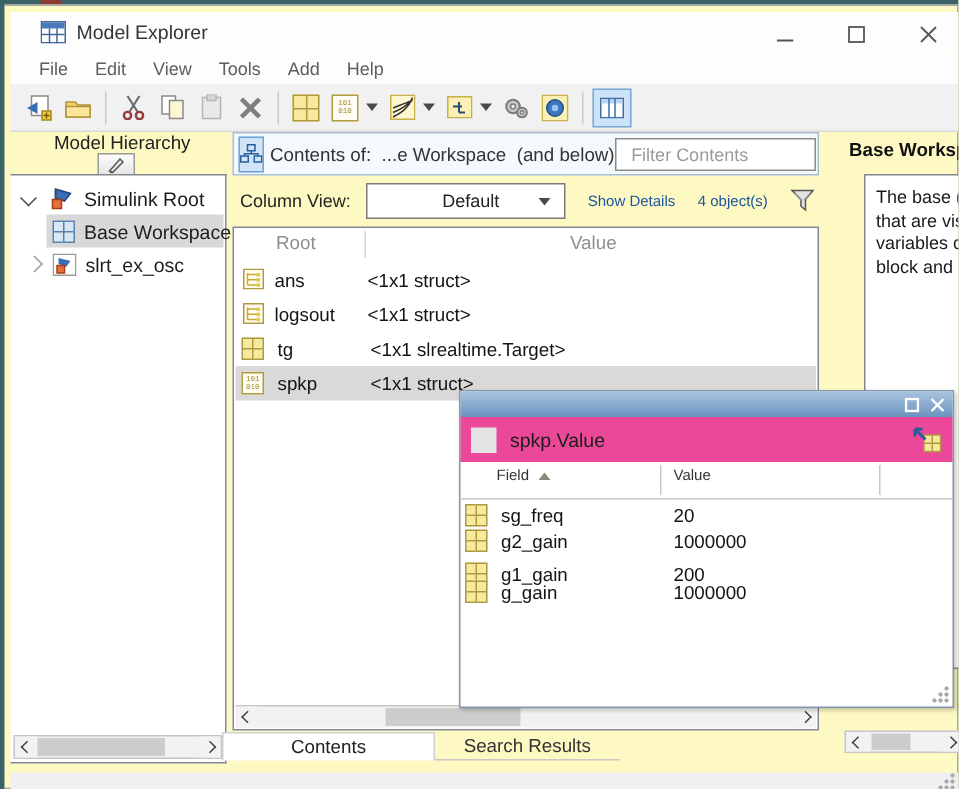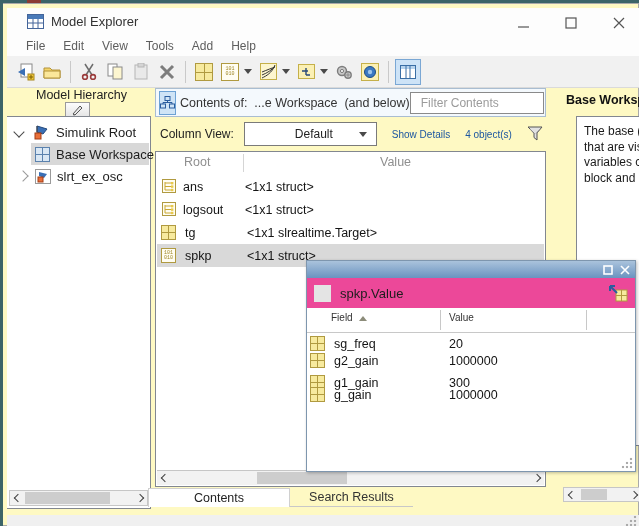--- a/index.html
+++ b/index.html
@@ -439,21 +439,21 @@
       <span>20</span>
     </div>
     <div class="vw-row" style="top:91px">
       <span class="ic-grid" style="margin-left:3px"></span>
       <span class="fld">g2_gain</span>
       <span>1000000</span>
     </div>
     <div class="vw-row" style="top:113px">
       <span class="ic-grid" style="margin-left:3px"></span>
       <span class="fld">g1_gain</span>
-      <span>300</span>
+      <span>200</span>
     </div>
     <div class="vw-row" style="top:125px">
       <span class="ic-grid" style="margin-left:3px"></span>
       <span class="fld">g_gain</span>
       <span>1000000</span>
     </div>
     <span class="grip" style="right:2px;bottom:2px"></span>
   </div>
 </div>
 

